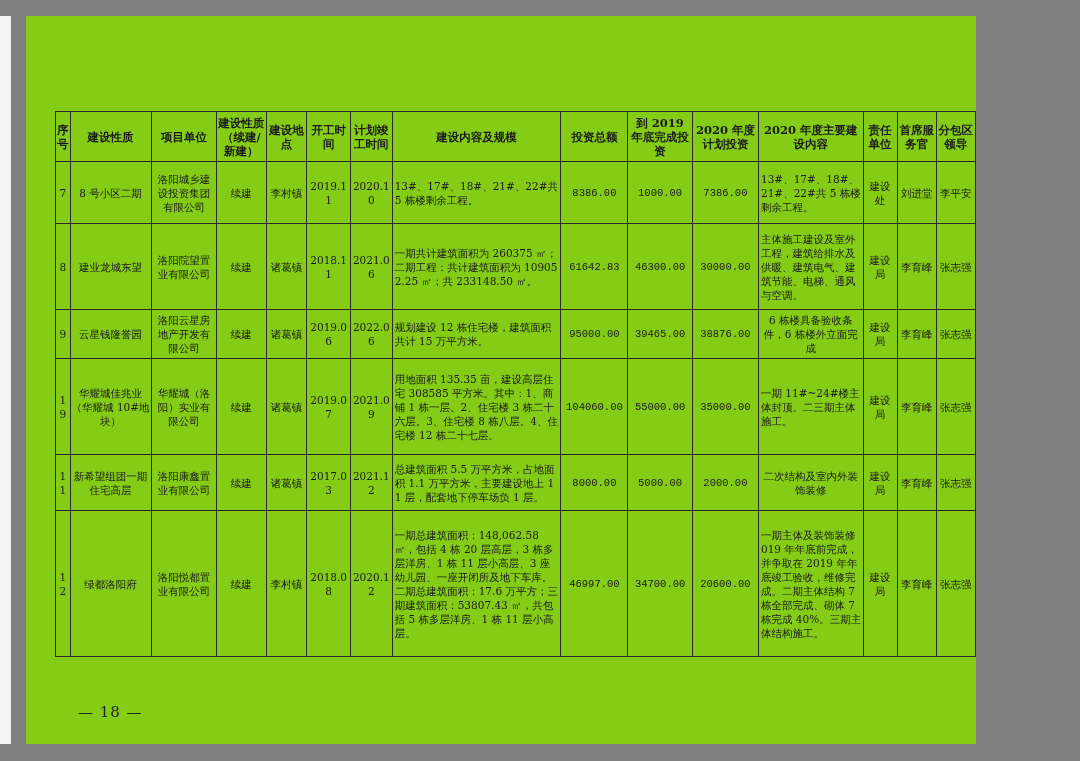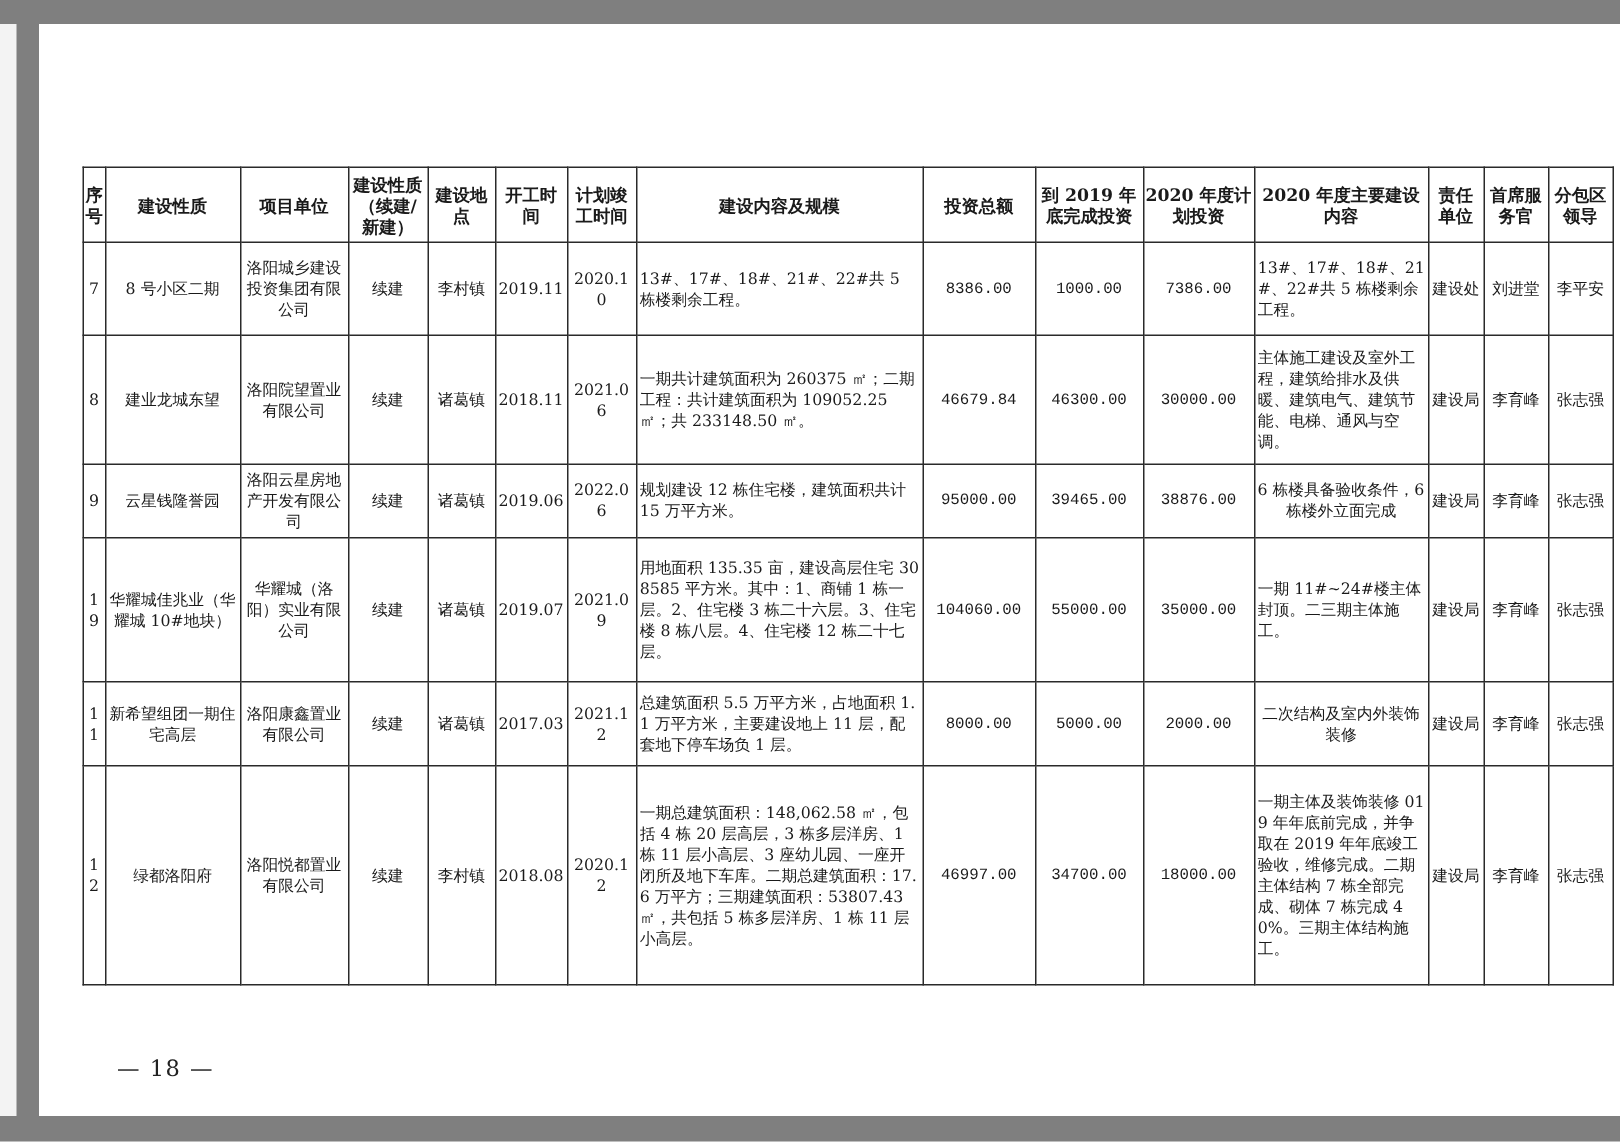--- a/index.html
+++ b/index.html
@@ -4,22 +4,22 @@
 <style>
   html, body { margin:0; padding:0; }
   body {
     width:1080px; height:761px; overflow:hidden;
     background:#7f7f7f;
     font-family:"DejaVu Serif","Liberation Serif",serif;
     position:relative;
   }
   .left-strip { position:absolute; left:0; top:16px; width:11px; height:728px; background:#f3f3f3; }
   .page {
-    position:absolute; left:26px; top:16px; width:1054px; height:728px;
-    background:#ffffff;
+    position:absolute; left:26px; top:16px; width:950px; height:728px;
+    background:#84cc16;
   }
   table.proj {
     position:absolute; left:29px; top:95px;
     border-collapse:collapse; table-layout:fixed;
     color:#1a1a1a;
   }
   table.proj td, table.proj th {
     border:1.3px solid #2a2a2a;
     padding:0 1px;
     font-size:10.5px; line-height:14px;
@@ -98,21 +98,21 @@
       </tr>
       <tr style="height:86px">
         <td>8</td>
         <td>建业龙城东望</td>
         <td>洛阳院望置业有限公司</td>
         <td>续建</td>
         <td>诸葛镇</td>
         <td>2018.11</td>
         <td>2021.06</td>
         <td class="left">一期共计建筑面积为 260375 ㎡；二期工程：共计建筑面积为 109052.25 ㎡；共 233148.50 ㎡。</td>
-        <td class="num">46679.84</td>
+        <td class="num">61642.83</td>
         <td class="num">46300.00</td>
         <td class="num">30000.00</td>
         <td class="left">主体施工建设及室外工程，建筑给排水及供暖、建筑电气、建筑节能、电梯、通风与空调。</td>
         <td>建设局</td>
         <td>李育峰</td>
         <td>张志强</td>
       </tr>
       <tr style="height:49px">
         <td>9</td>
         <td>云星钱隆誉园</td>
@@ -168,21 +168,21 @@
         <td>12</td>
         <td>绿都洛阳府</td>
         <td>洛阳悦都置业有限公司</td>
         <td>续建</td>
         <td>李村镇</td>
         <td>2018.08</td>
         <td>2020.12</td>
         <td class="left">一期总建筑面积：148,062.58 ㎡，包括 4 栋 20 层高层，3 栋多层洋房、1 栋 11 层小高层、3 座幼儿园、一座开闭所及地下车库。二期总建筑面积：17.6 万平方；三期建筑面积：53807.43 ㎡，共包括 5 栋多层洋房、1 栋 11 层小高层。</td>
         <td class="num">46997.00</td>
         <td class="num">34700.00</td>
-        <td class="num">18000.00</td>
+        <td class="num">20600.00</td>
         <td class="left">一期主体及装饰装修 019 年年底前完成，并争取在 2019 年年底竣工验收，维修完成。二期主体结构 7 栋全部完成、砌体 7 栋完成 40%。三期主体结构施工。</td>
         <td>建设局</td>
         <td>李育峰</td>
         <td>张志强</td>
       </tr>
     </tbody>
   </table>
 
   <div class="page-num">— 18 —</div>
 </div>

